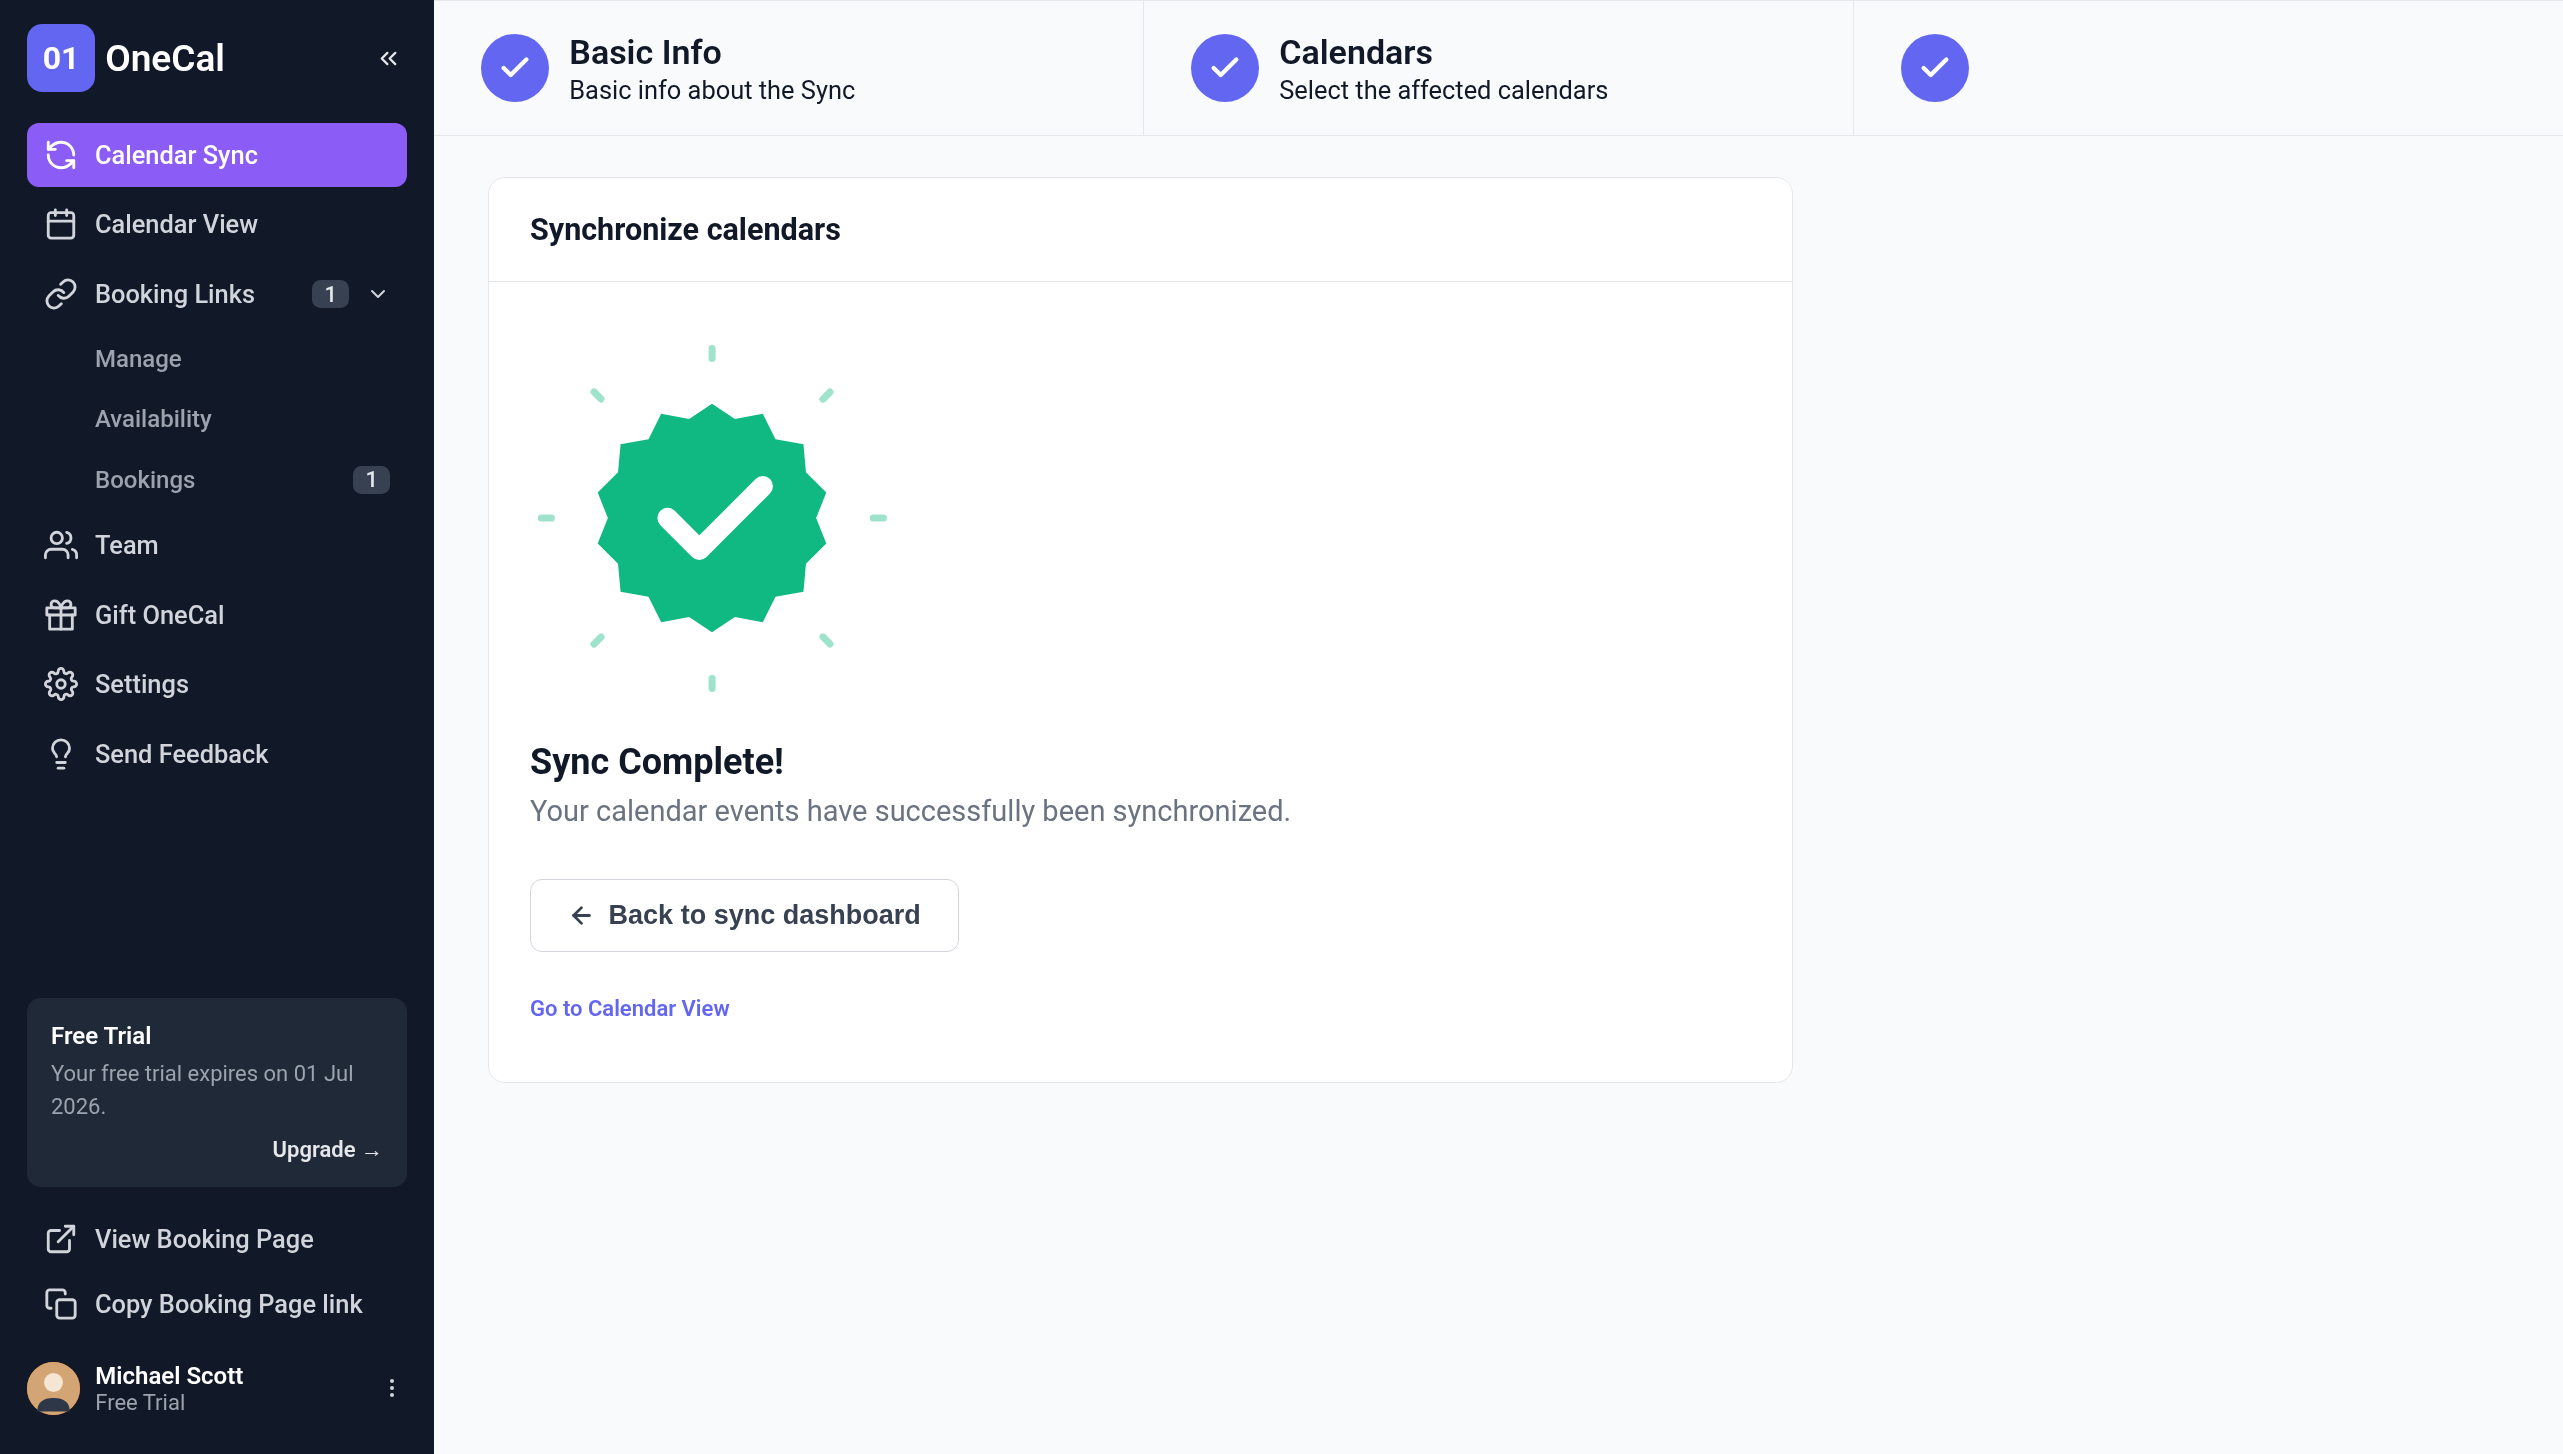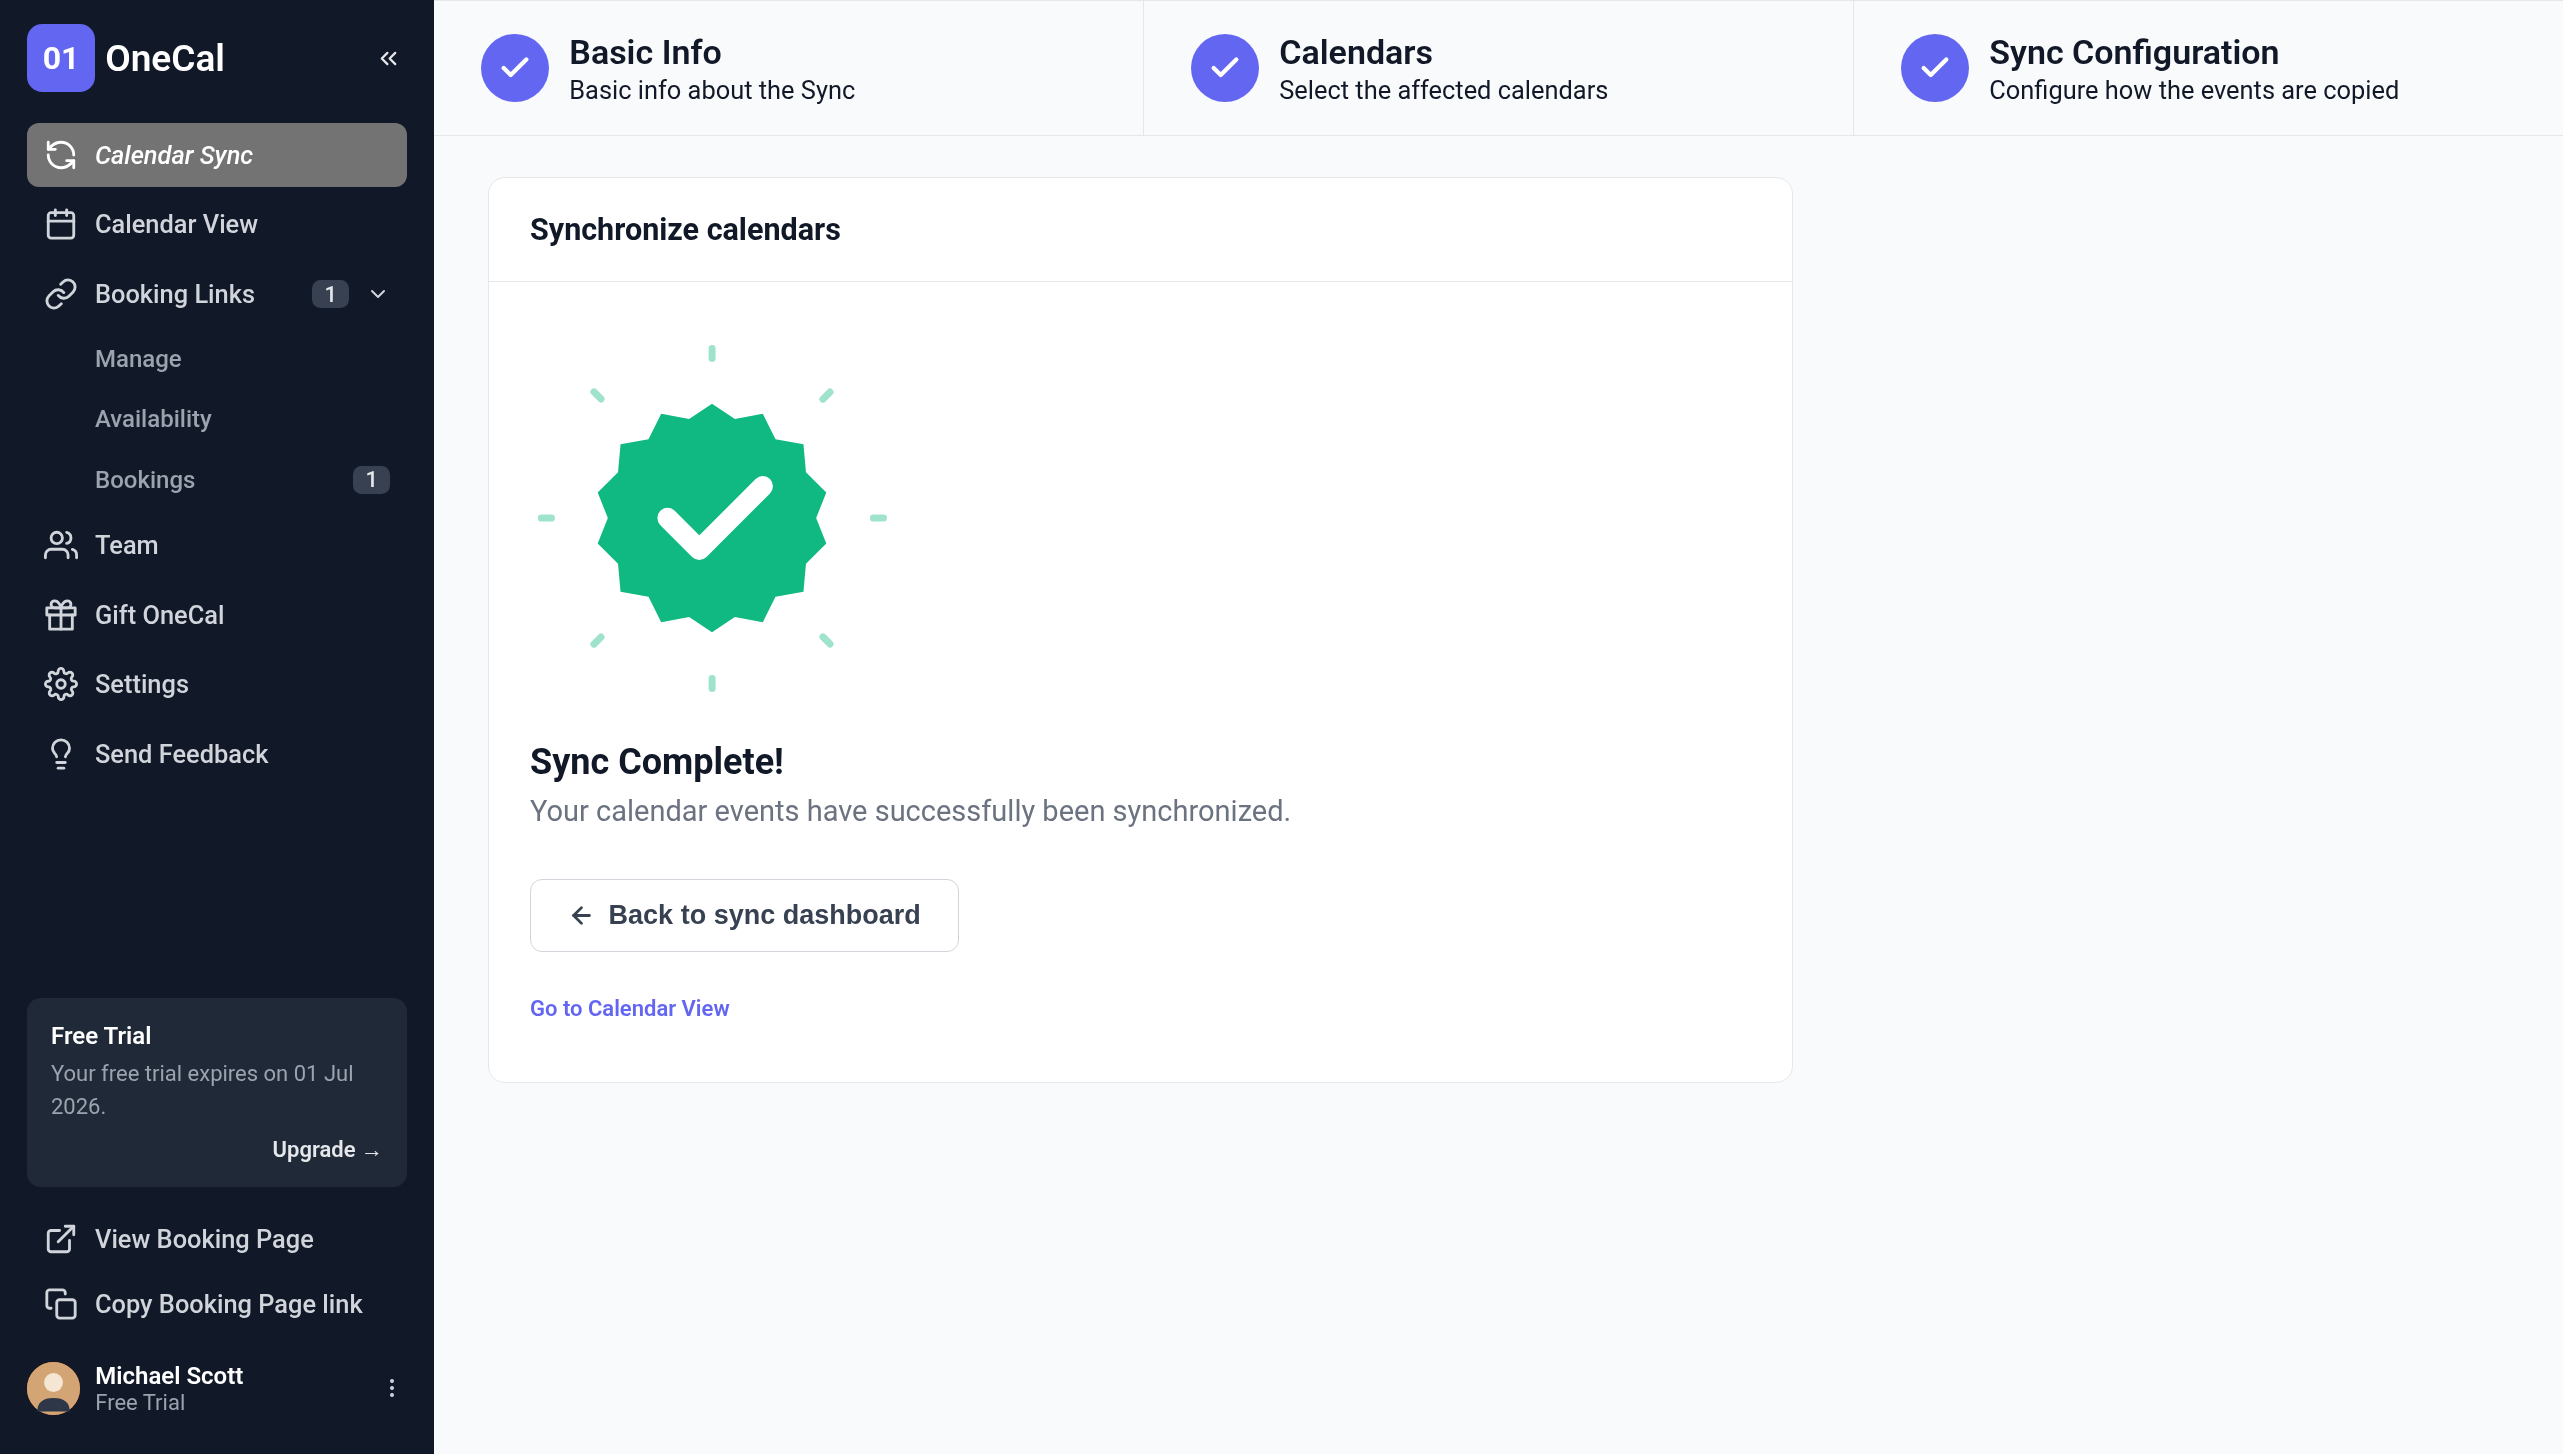--- a/index.html
+++ b/index.html
@@ -77,23 +77,22 @@
       padding: 15.3px 17px;
       border-radius: 12px;
       cursor: pointer;
       font-size: 25.4px;
       font-weight: 500;
       color: #d1d5db;
       margin-bottom: 5.1px;
     }
     
     .nav-item.active {
-      background: #737373;
+      background: #8b5cf6;
       color: #fff;
-      font-style: italic;
     }
     
     .nav-item .icon {
       width: 34px;
       height: 34px;
       display: flex;
       align-items: center;
       justify-content: center;
       flex-shrink: 0;
     }
@@ -567,24 +566,20 @@
       <div class="step-text">
         <div class="step-title">Calendars</div>
         <div class="step-desc">Select the affected calendars</div>
       </div>
     </div>
     <div class="step">
       <div class="step-icon">
         <svg width="34" height="34" viewBox="0 0 24 24" fill="none" stroke="#fff" stroke-width="3" stroke-linecap="round" stroke-linejoin="round">
             <polyline points="20 6 9 17 4 12"></polyline>
           </svg>
-      </div>
-      <div class="step-text">
-        <div class="step-title">Sync Configuration</div>
-        <div class="step-desc">Configure how the events are copied</div>
       </div>
     </div>
   </div>
 
   <div class="content-area">
     <div class="card">
       <div class="card-header">
         <div class="card-title">Synchronize calendars</div>
       </div>
       <div class="card-body">

